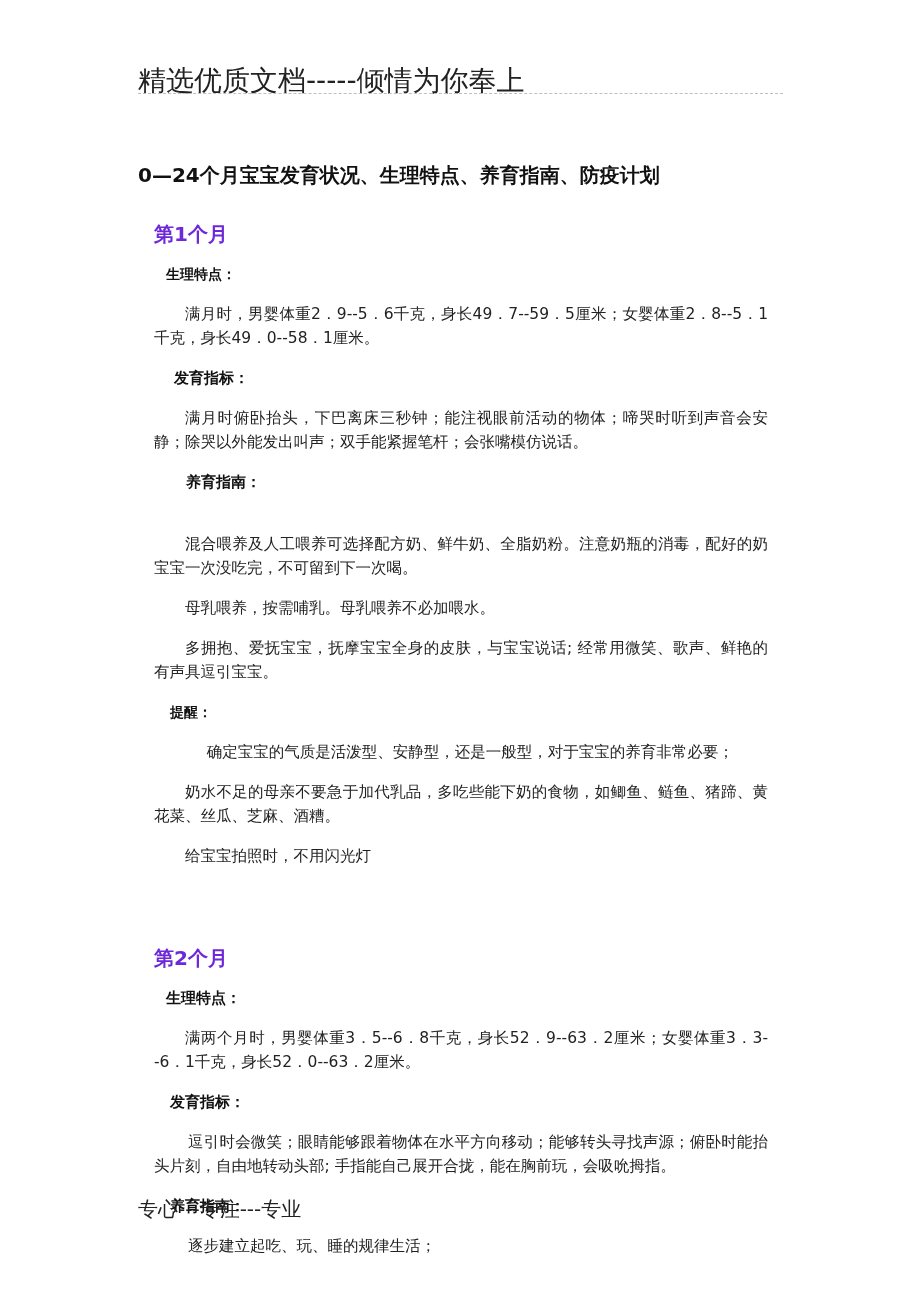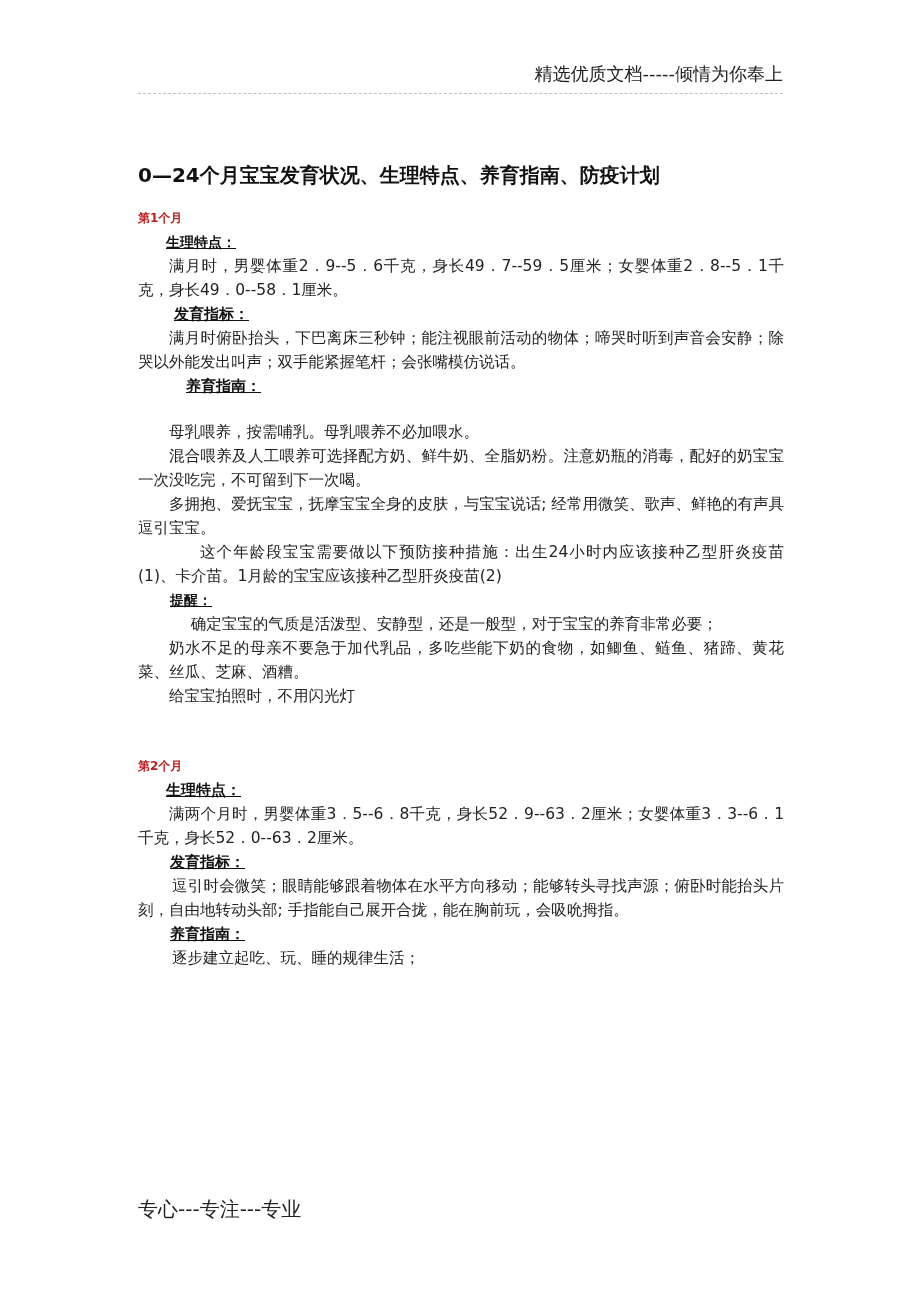--- a/index.html
+++ b/index.html
@@ -1,26 +1,26 @@
 <!DOCTYPE html>
 <html><head>
 <meta charset="utf-8">
 <style>
   html, body { margin: 0; padding: 0; background: #ffffff; }
   body { width: 920px; height: 1302px; position: relative; overflow: hidden;
          font-family: "DejaVu Sans", sans-serif; color: #1f1f1f; }
-  .page-header { position: absolute; left: 138px; top: 62px; width: 645px; text-align: right;
-         font-size: 18px; color: #222; letter-spacing: 0px; }
+  .page-header { position: absolute; left: 138px; top: 62px; width: 645px; text-align: left;
+         font-size: 28px; color: #222; letter-spacing: 0px; }
   .header-rule { position: absolute; left: 138px; top: 93px; width: 645px; height: 0;
          border-top: 1px dashed #c8b8c8; }
   .doc-title { position: absolute; left: 138px; top: 162px; font-size: 20px; font-weight: bold; color: #111; }
   .content { position: absolute; left: 138px; top: 206px; width: 646px; }
-  .month { font-size: 12px; font-weight: bold; color: #b91c1c; margin: 0; line-height: 24px; }
-  .sec { font-size: 14px; font-weight: bold; color: #111; margin: 0; line-height: 24px; text-decoration: underline; }
-  .p { font-size: 15.5px; line-height: 24px; color: #222; margin: 0; text-indent: 2em; text-align: justify; }
+  .month { font-size: 20px; font-weight: bold; color: #6d28d9; margin: 16px; line-height: 24px; }
+  .sec { font-size: 14px; font-weight: bold; color: #111; margin: 0; line-height: 24px; }
+  .p { font-size: 15.5px; line-height: 24px; color: #222; margin: 16px; text-indent: 2em; text-align: justify; }
   .footer { position: absolute; left: 138px; top: 1196px; width: 645px; text-align: left;
          font-size: 20px; color: #222; }
 </style>
 </head>
 <body>
 
 <div class="page-header">精选优质文档-----倾情为你奉上</div>
 <div class="header-rule"></div>
 
 <div class="doc-title">0—24个月宝宝发育状况、生理特点、养育指南、防疫计划</div>
@@ -28,24 +28,23 @@
 <div class="content">
 
   <section>
     <div class="month">第1个月</div>
     <div class="sec" style="padding-left:28px">生理特点：</div>
     <p class="p">满月时，男婴体重2．9--5．6千克，身长49．7--59．5厘米；女婴体重2．8--5．1千克，身长49．0--58．1厘米。</p>
     <div class="sec" style="padding-left:36px;font-size:15px">发育指标：</div>
     <p class="p">满月时俯卧抬头，下巴离床三秒钟；能注视眼前活动的物体；啼哭时听到声音会安静；除哭以外能发出叫声；双手能紧握笔杆；会张嘴模仿说话。</p>
     <div class="sec" style="padding-left:48px;font-size:15px">养育指南：</div>
     <div style="height:22px"></div>
+    <p class="p">混合喂养及人工喂养可选择配方奶、鲜牛奶、全脂奶粉。注意奶瓶的消毒，配好的奶宝宝一次没吃完，不可留到下一次喝。</p>
     <p class="p">母乳喂养，按需哺乳。母乳喂养不必加喂水。</p>
-    <p class="p">混合喂养及人工喂养可选择配方奶、鲜牛奶、全脂奶粉。注意奶瓶的消毒，配好的奶宝宝一次没吃完，不可留到下一次喝。</p>
     <p class="p">多拥抱、爱抚宝宝，抚摩宝宝全身的皮肤，与宝宝说话; 经常用微笑、歌声、鲜艳的有声具逗引宝宝。</p>
-    <p class="p" style="text-indent:4em">这个年龄段宝宝需要做以下预防接种措施：出生24小时内应该接种乙型肝炎疫苗(1)、卡介苗。1月龄的宝宝应该接种乙型肝炎疫苗(2)</p>
     <div class="sec" style="padding-left:32px">提醒：</div>
     <p class="p" style="text-indent:3.4em">确定宝宝的气质是活泼型、安静型，还是一般型，对于宝宝的养育非常必要；</p>
     <p class="p">奶水不足的母亲不要急于加代乳品，多吃些能下奶的食物，如鲫鱼、鲢鱼、猪蹄、黄花菜、丝瓜、芝麻、酒糟。</p>
     <p class="p">给宝宝拍照时，不用闪光灯</p>
   </section>
 
   <div style="height:46px"></div>
 
   <section>
     <div class="month">第2个月</div>

